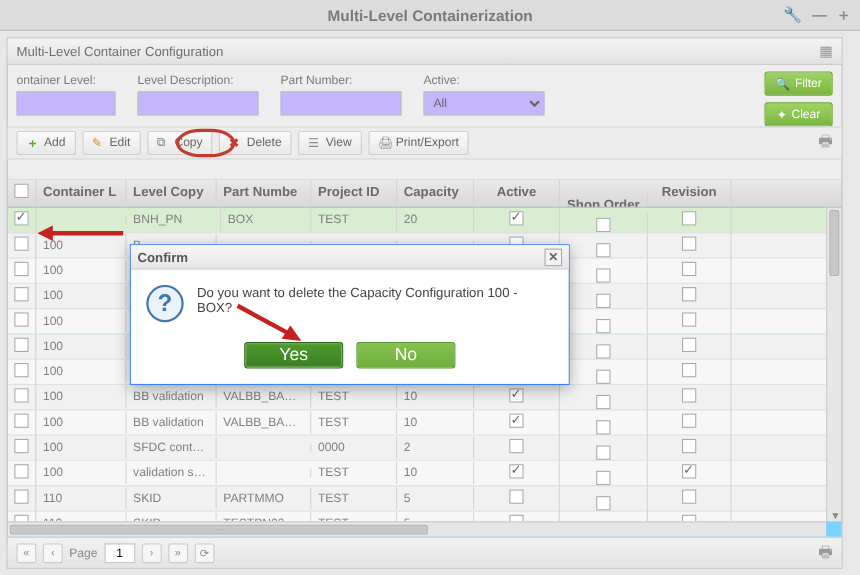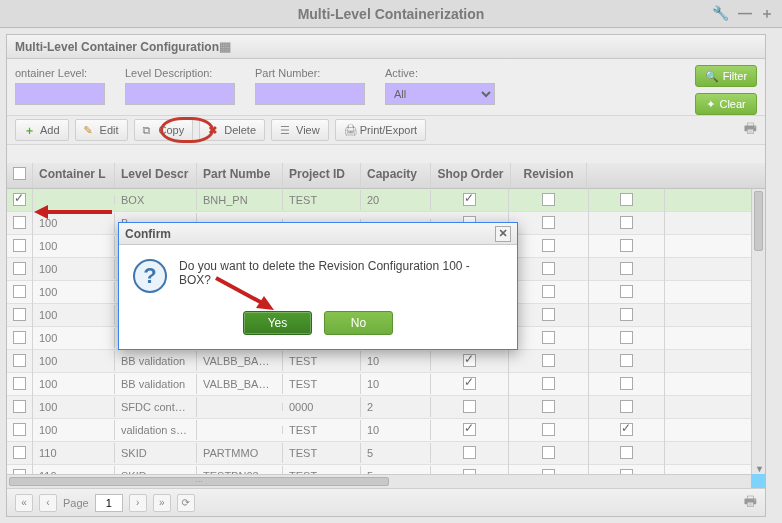--- a/index.html
+++ b/index.html
@@ -4,21 +4,21 @@
 <style>
 * { box-sizing: border-box; margin: 0; padding: 0; font-family: Arial, Helvetica, sans-serif; }
 body { background: #e8e8e8; width: 782px; height: 523px; overflow: hidden; position: relative; }
 
 
 .pagebar { height: 28px; background: #dcdcdc; border-bottom: 1px solid #bbb; display: flex; align-items: center; justify-content: center; position: relative; color: #7a7a7a; font-weight: bold; font-size: 14px; }
 .pagebar .tools { position: absolute; right: 8px; display: flex; gap: 8px; color: #8a8a8a; font-size: 14px; }
 
 
 .panel { position: absolute; left: 6px; top: 34px; right: 16px; bottom: 6px; border: 1px solid #bfbfbf; background: #eeeeee; }
-.panel-head { height: 24px; background: linear-gradient(#f3f3f3,#e2e2e2); border-bottom: 1px solid #c7c7c7; padding: 0 8px; display: flex; align-items: center; color: #6f6f6f; font-weight: bold; font-size: 12px; }
+.panel-head { height: 24px; background: linear-gradient(#f3f3f3,#e2e2e2); border-bottom: 1px solid #c7c7c7; padding: 0 8px; display: flex; align-items: center; color: #6f6f6f; font-weight: normal; font-size: 12px; justify-content: space-between; }
 .panel-head .gear { color: #9a9a9a; font-size: 13px; }
 
 
 .filters { display: flex; gap: 20px; padding: 8px 8px 4px 8px; position: relative; }
 .fcol { display: flex; flex-direction: column; gap: 4px; font-size: 11px; color: #7a7a7a; justify-content: space-between; }
 .fcol input, .fcol select { height: 22px; border: 1px solid #bfbfbf; background: #c4b5fd; padding: 0 4px; font-size: 11px; color: #666; }
 .fcol input { width: 100px; }
 .fcol.id input { width: 90px; }
 .fcol.desc input { width: 110px; }
 .fcol.pn input { width: 110px; }
@@ -45,21 +45,21 @@
 .grid { position: absolute; left: 0; right: 0; top: 128px; bottom: 28px; overflow: hidden; background: #7dd3fc; }
 .ghead { display: flex; height: 26px; background: linear-gradient(#e9e9e9,#d8d8d8); border-bottom: 1px solid #c2c2c2; color: #6a6a6a; font-weight: bold; font-size: 12px; }
 .ghead .gh, .grow .gc { border-right: 1px solid #d4d4d4; padding: 4px 6px; overflow: hidden; white-space: nowrap; text-overflow: ellipsis; }
 .ghead .gh.sel, .grow .gc.sel { width: 26px; flex: none; text-align: center; }
 .ghead .gh.c1, .grow .gc.c1 { width: 82px; flex: none; }
 .ghead .gh.c2, .grow .gc.c2 { width: 82px; flex: none; }
 .ghead .gh.c3, .grow .gc.c3 { width: 86px; flex: none; }
 .ghead .gh.c4, .grow .gc.c4 { width: 78px; flex: none; }
 .ghead .gh.c5, .grow .gc.c5 { width: 70px; flex: none; }
 .ghead .gh.c6, .grow .gc.c6 { width: 78px; flex: none; text-align: center; }
-.ghead .gh.c7, .grow .gc.c7 { width: 80px; flex: none; text-align: center; }
+.ghead .gh.c7, .grow .gc.c7 { width: 80px; flex: none; text-align: center; margin-top: 12px; }
 .ghead .gh.c8, .grow .gc.c8 { width: 76px; flex: none; text-align: center; }
 .gbody { position: absolute; top: 26px; left: 0; right: 14px; bottom: 14px; overflow: hidden; }
 .grow { display: flex; height: 23px; border-bottom: 1px solid #e0e0e0; color: #808080; font-size: 11px; align-items: center; background: #f7f7f7; }
 .grow:nth-child(even){ background:#f1f1f1; }
 .grow.selrow { background: #d9eed1; }
 .ckbox { display:inline-block; width:13px; height:13px; border:1px solid #aaa; background:#fff; position:relative; }
 .ckbox.on::after { content:"✓"; position:absolute; top:-3px; left:0; font-size:12px; color:#6a6a6a; }
 .vscroll { position:absolute; top:26px; bottom:14px; right:0; width:14px; background:#e6e6e6; border-left:1px solid #ccc;}
 .vscroll .thumb { position:absolute; left:2px; right:2px; top:2px; height:60px; background:#c8c8c8; border:1px solid #b3b3b3; border-radius:2px;}
 .vscroll .ab { position:absolute; left:3px; font-size:9px; color:#888;}
@@ -77,21 +77,21 @@
 .arrow1 { position:absolute; left:34px; top:202px; width:80px; height:20px; pointer-events:none; }
 .arrow2 { position:absolute; left:210px; top:274px; width:70px; height:40px; pointer-events:none; z-index:60; }
 
 
 .modal { position:absolute; left:118px; top:222px; width:400px; background:#fff; border:1px solid #3b82f6; box-shadow:0 4px 14px rgba(0,0,0,0.35); z-index:50;}
 .modal-head { height:22px; background:linear-gradient(#f6f6f6,#e6e6e6); border-bottom:1px solid #c8c8c8; display:flex; align-items:center; padding:0 6px; font-size:12px; font-weight:bold; color:#555; }
 .modal-head .x { margin-left:auto; width:16px; height:16px; border:1px solid #aaa; background:#f4f4f4; font-size:11px; display:flex; align-items:center; justify-content:center; color:#666; cursor:pointer;}
 .modal-body { padding:14px 14px 8px 14px; display:flex; gap:12px; align-items:flex-start; font-size:12px; color:#444;}
 .qicon { width:34px; height:34px; border-radius:50%; border:2px solid #3f77b0; display:flex; align-items:center; justify-content:center; color:#3f77b0; font-size:22px; font-weight:bold; flex:none; background:#eaf2fa;}
 .modal-btns { display:flex; gap:12px; justify-content:center; padding:10px 0 14px 0;}
-.mbtn { width:69px; height:24px; border-radius:3px; color:#fff; font-size:12px; display:flex; align-items:center; justify-content:center; cursor:pointer;}
+.mbtn { width:90px; height:24px; border-radius:3px; color:#fff; font-size:16px; display:flex; align-items:center; justify-content:center; cursor:pointer;}
 .mbtn.yes { background:linear-gradient(#4d9b2e,#3c7f23); border:1px solid #2e6a1b; box-shadow: inset 0 0 0 1px rgba(255,255,255,.25);}
 .mbtn.no  { background:linear-gradient(#86c24e,#6fae3e); border:1px solid #5a9431;}
 </style>
 </head>
 <body>
 
 <div class="pagebar">
   <span>Multi-Level Containerization</span>
   <div class="tools">
     <span>🔧</span>
@@ -163,33 +163,34 @@
         <span>Print/Export</span>
       </div>
     <div class="delete-circle"></div>
     <span class="right-ico">🖶</span>
   </div>
 
   <div class="grid">
     <div class="ghead">
       <div class="gh sel"><span class="ckbox"></span></div>
       <div class="gh c1">Container L</div>
-      <div class="gh c2">Level Descr</div>
+      <div class="gh c2">Level Copy</div>
       <div class="gh c3">Part Numbe</div>
       <div class="gh c4">Project ID</div>
       <div class="gh c5">Capacity</div>
+      <div class="gh c6">Active</div>
       <div class="gh c7">Shop Order</div>
       <div class="gh c8">Revision</div>
     </div>
     <div class="gbody" id="gbody">
         <div class="grow selrow">
           <div class="gc sel"><span class="ckbox on"></span></div>
           <div class="gc c1"></div>
+          <div class="gc c3">BNH_PN</div>
           <div class="gc c2">BOX</div>
-          <div class="gc c3">BNH_PN</div>
           <div class="gc c4">TEST</div>
           <div class="gc c5">20</div>
           <div class="gc c6"><span class="ckbox on"></span></div>
           <div class="gc c7"><span class="ckbox"></span></div>
           <div class="gc c8"><span class="ckbox"></span></div>
         </div>
         <div class="grow">
           <div class="gc sel"><span class="ckbox"></span></div>
           <div class="gc c1">100</div>
           <div class="gc c2">B</div>
@@ -344,21 +345,21 @@
   </div>
 </div>
 
 <div class="modal">
   <div class="modal-head">
     <span>Confirm</span>
     <div class="x">✕</div>
   </div>
   <div class="modal-body">
     <div class="qicon">?</div>
-    <div>Do you want to delete the Revision Configuration 100 - BOX?</div>
+    <div>Do you want to delete the Capacity Configuration 100 - BOX?</div>
   </div>
   <div class="modal-btns">
     <div class="mbtn yes">Yes</div>
     <div class="mbtn no">No</div>
   </div>
 </div>
 
 <svg class="arrow1" viewBox="0 0 80 20">
   <line x1="78" y1="10" x2="10" y2="10" stroke="#c6201f" stroke-width="4"></line>
   <polygon points="0,10 14,3 14,17" fill="#c6201f"></polygon>

